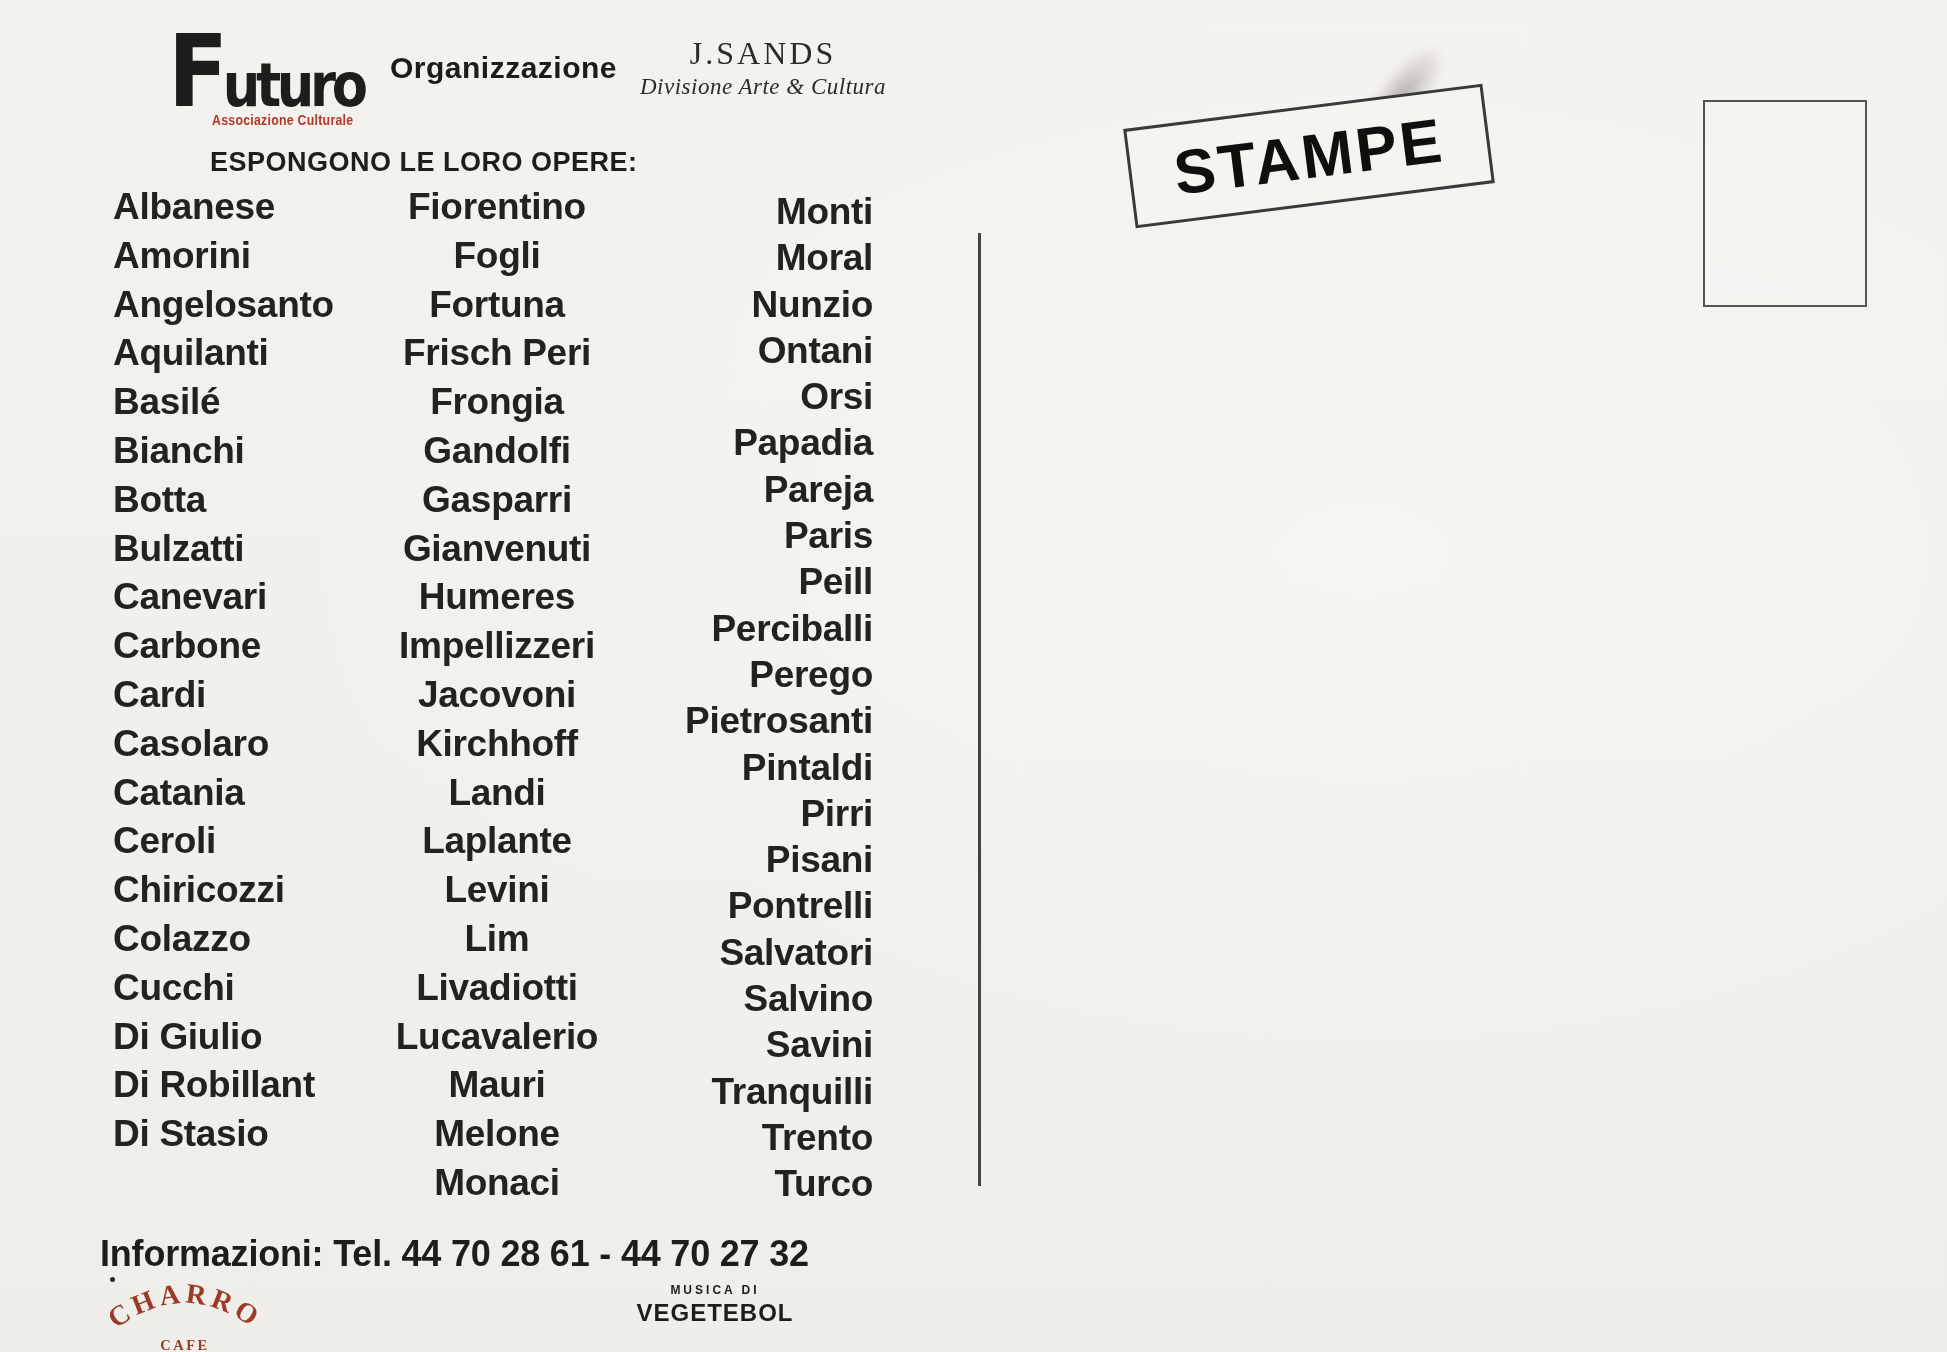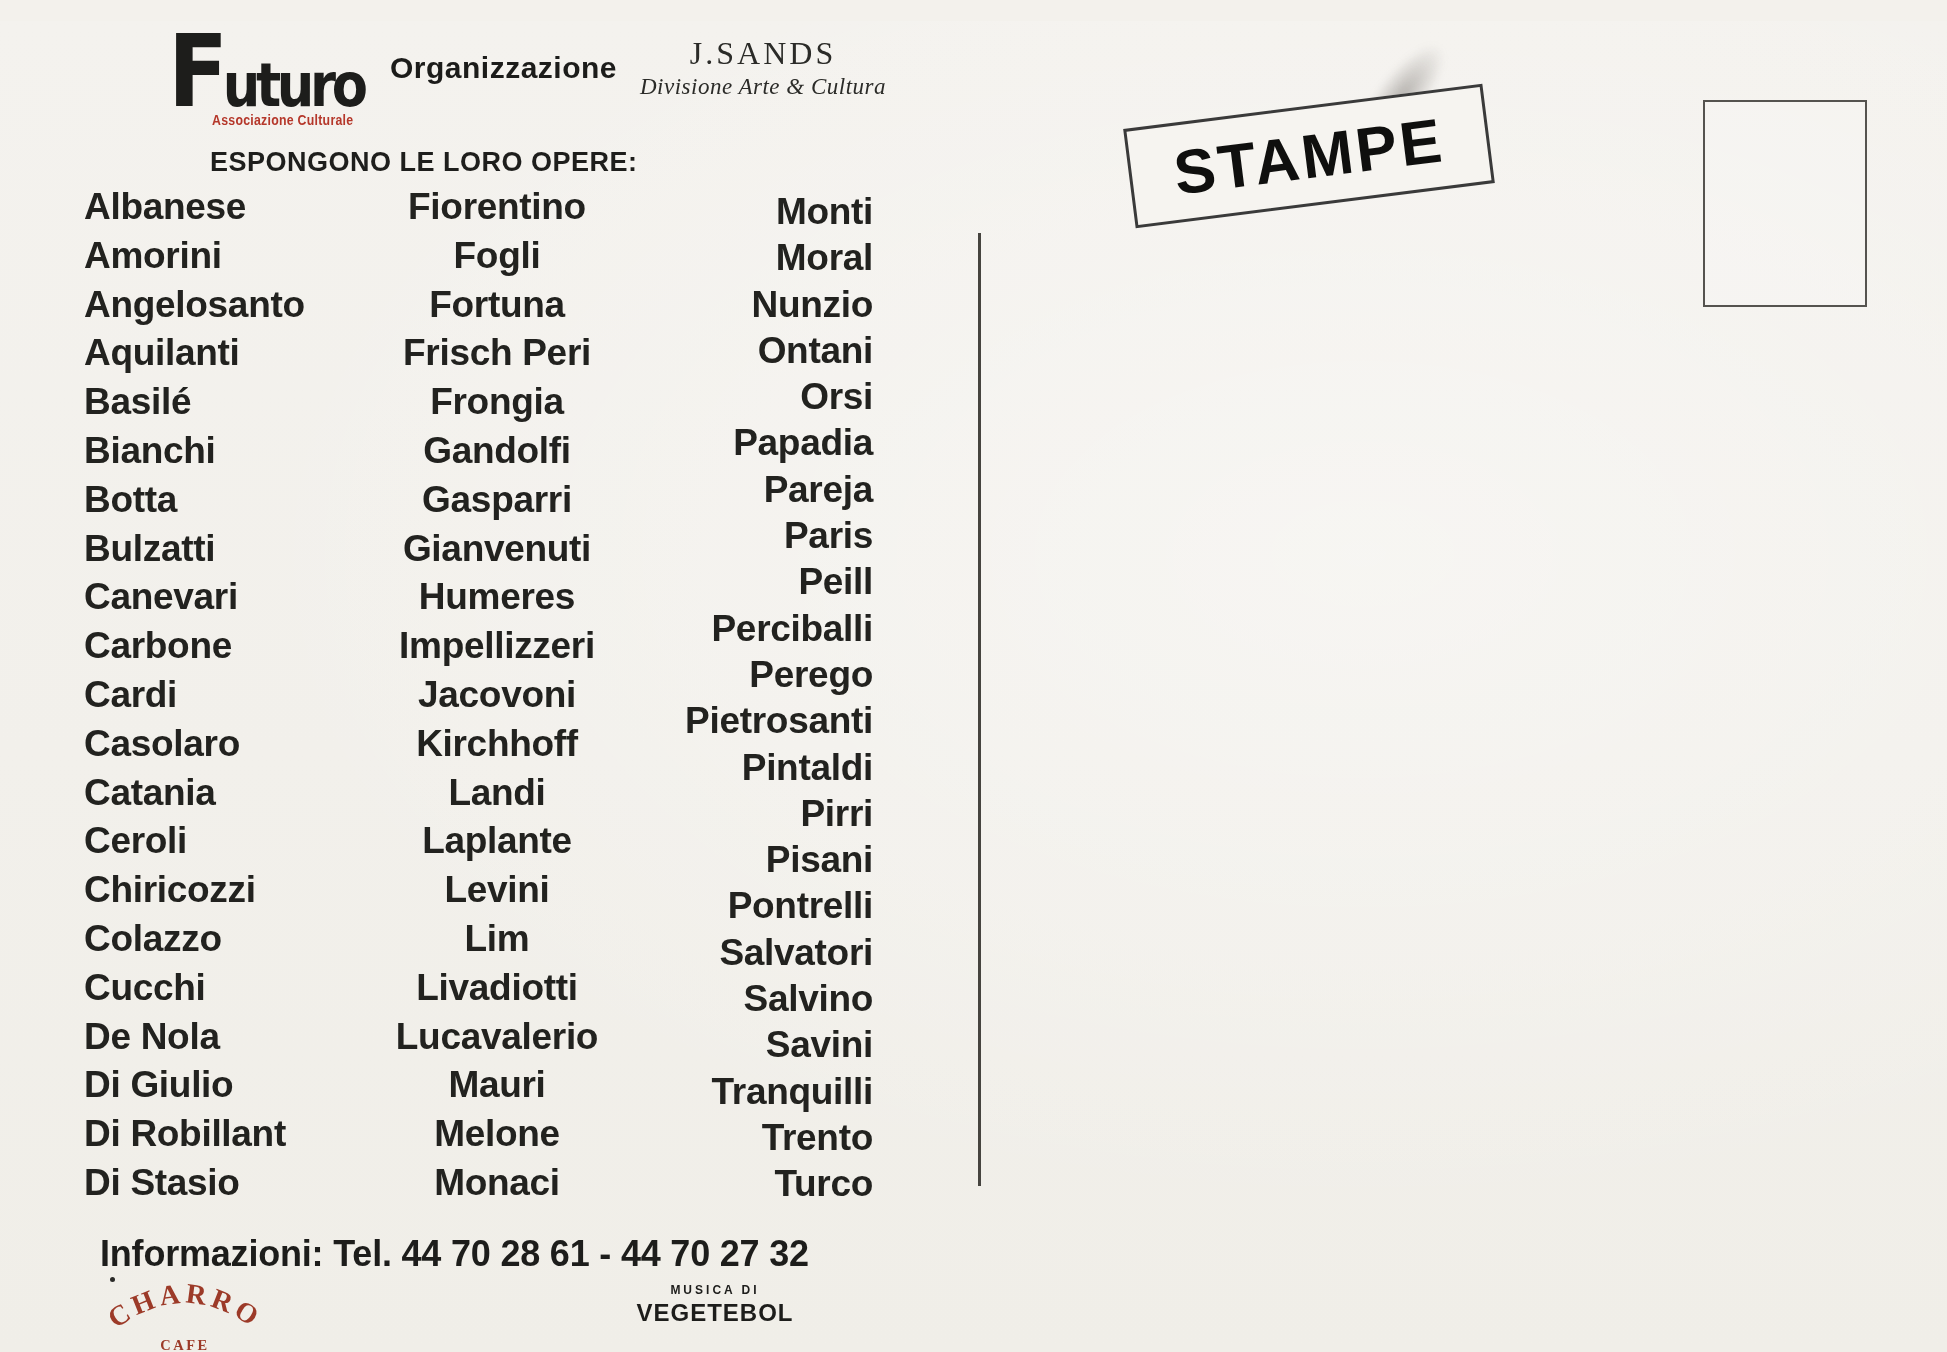--- a/index.html
+++ b/index.html
@@ -39,21 +39,21 @@
     transform:rotate(38deg);filter:blur(3px);}
 
   .stamp-square{position:absolute;left:1703px;top:79px;width:160px;height:203px;
     border:2px solid #55534f;background:rgba(255,255,255,.15);}
 
   
   .heading{position:absolute;left:210px;top:126px;font-size:27px;font-weight:bold;letter-spacing:.5px;color:#1e1e1c;}
 
   .col{position:absolute;font-weight:bold;font-size:37px;letter-spacing:-.3px;color:#22221f;}
   .col .name{white-space:nowrap;}
-  .col1{left:84px;top:162px;width:300px;text-align:left;}
+  .col1{left:113px;top:162px;width:300px;text-align:left;}
   .col1 .name{line-height:48.8px;}
   .col2{left:330px;top:162px;width:334px;text-align:center;}
   .col2 .name{line-height:48.8px;}
   .col3{left:566px;top:168px;width:307px;text-align:right;}
   .col3 .name{line-height:46.3px;}
 
   .divider{position:absolute;left:978px;top:212px;width:3px;height:953px;background:#46443f;}
 
   
   .info-line{position:absolute;left:100px;top:1212px;font-size:36px;font-weight:bold;color:#1d1d1b;letter-spacing:-.2px;}
@@ -105,21 +105,20 @@
       <div class="name">Bulzatti</div>
       <div class="name">Canevari</div>
       <div class="name">Carbone</div>
       <div class="name">Cardi</div>
       <div class="name">Casolaro</div>
       <div class="name">Catania</div>
       <div class="name">Ceroli</div>
       <div class="name">Chiricozzi</div>
       <div class="name">Colazzo</div>
       <div class="name">Cucchi</div>
-      <div class="name">De Nola</div>
       <div class="name">Di Giulio</div>
       <div class="name">Di Robillant</div>
       <div class="name">Di Stasio</div>
     </div>
   <div class="col col2">
       <div class="name">Fiorentino</div>
       <div class="name">Fogli</div>
       <div class="name">Fortuna</div>
       <div class="name">Frisch Peri</div>
       <div class="name">Frongia</div>

